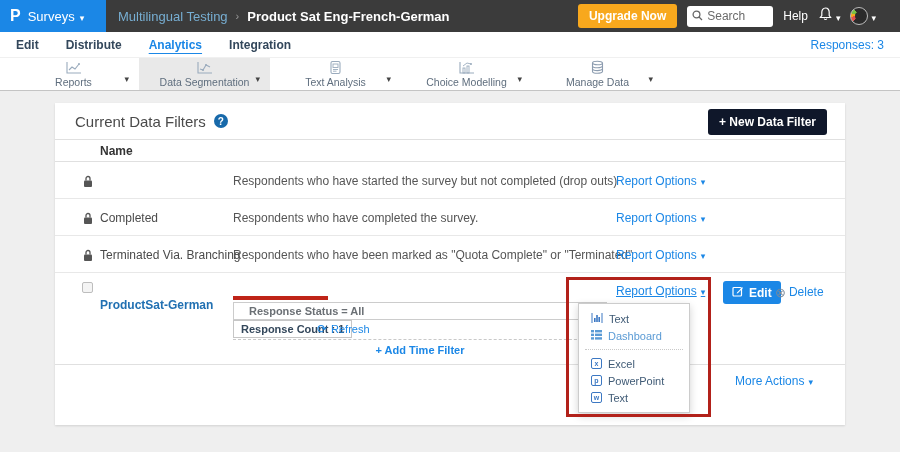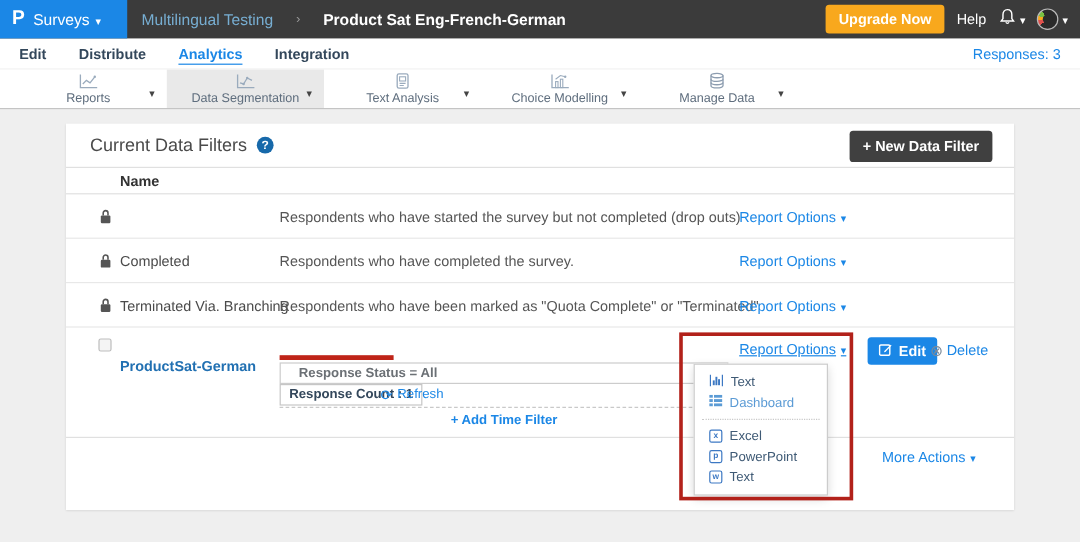--- a/index.html
+++ b/index.html
@@ -11,25 +11,25 @@
   }
   
   .topbar { position:absolute; top:0; left:0; width:900px; height:32px; background:#3b3b3b; display:flex; align-items:center; z-index:10;}
   .logo-area { background:#1b87e6; height:32px; width:106px; display:flex; align-items:center; padding-left:10px; gap:7px; color:#fff; cursor:pointer;}
   .logo-glyph { font-weight:700; font-size:16px; color:#fff; transform:scaleY(1.05); }
   .product-menu { font-size:13px; color:#fff; display:flex; align-items:center; gap:5px;}
   .caret::after { content:"▾"; font-size:9px; line-height:1; }
   .caret-white { color:#fff; }
   .caret-dark { color:#444; }
   .caret-blue { color:#1b87e6; }
-  .breadcrumb { display:flex; align-items:center; gap:19px; margin-left:12px; font-size:13px; }
+  .breadcrumb { display:flex; align-items:center; gap:8px; margin-left:12px; font-size:13px; }
   .crumb-parent { color:#77aed2; cursor:pointer; }
   .crumb-sep { color:#9a9a9a; font-size:11px; }
   .crumb-current { color:#fff; font-weight:700; }
-  .topbar-right { margin-left:auto; display:flex; align-items:center; gap:10px; padding-right:10px; }
+  .topbar-right { margin-left:auto; display:flex; align-items:center; gap:10px; padding-right:24px; }
   .upgrade-btn { background:#f8a81d; border:none; color:#fff; font-weight:700; font-size:12px; padding:5px 11px; border-radius:3px; cursor:pointer; font-family:inherit; }
   .search-box { background:#fff; border-radius:3px; height:21px; width:86px; display:flex; align-items:center; padding:0 5px; gap:4px; }
   .search-box input { border:none; outline:none; width:60px; font-size:12px; color:#444; font-family:inherit; background:transparent; }
   .search-box input::placeholder { color:#6b6b6b; }
   .help-link { color:#fff; font-size:12px; cursor:pointer; }
   .icon-btn { display:flex; align-items:center; gap:3px; cursor:pointer; }
   .avatar { width:18px; height:18px; border-radius:50%; border:1px solid #bbb; background:conic-gradient(from 230deg,#e0524e 0 35deg,#f8a81d 35deg 60deg,#7ac143 60deg 95deg,#2b2b2b 95deg 360deg); position:relative; }
   .avatar::after { content:""; position:absolute; inset:4px; border-radius:50%; background:#2b2b2b; }
   
   .navrow { position:absolute; top:32px; left:0; width:900px; height:26px; background:#fff; display:flex; align-items:center; padding:0 16px; border-bottom:1px solid #f0f0f0;}
@@ -42,21 +42,21 @@
   .tool-cell { width:131px; height:32px; position:relative; display:flex; flex-direction:column; align-items:center; justify-content:center; cursor:pointer; }
   .tool-cell.selected { background:#e9e9e9; }
   .tool-label { font-size:10.5px; color:#5f6e7e; margin-top:1px; }
   .tool-caret { position:absolute; right:10px; top:10px; }
   .tool-icon svg { display:block; }
   
   .card { position:absolute; left:55px; top:103px; width:790px; height:322px; background:#fff; box-shadow:0 1px 2px rgba(0,0,0,.12); }
   .card-header { position:relative; height:37px; border-bottom:1px solid #e0e0e0; display:flex; align-items:center; padding-left:20px; gap:8px; }
   .card-title { font-size:15px; color:#4a4a4a; }
   .help-badge { width:14px; height:14px; border-radius:50%; background:#1769aa; color:#fff; font-size:10px; font-weight:700; display:flex; align-items:center; justify-content:center; cursor:pointer; }
-  .new-filter-btn { position:absolute; right:18px; top:6px; background:#404040; color:#fff; border:none; font-family:inherit; font-size:12px; font-weight:700; padding:6px 11px; border-radius:3px; cursor:pointer; }
+  .new-filter-btn { position:absolute; right:18px; top:6px; background:#0f172a; color:#fff; border:none; font-family:inherit; font-size:12px; font-weight:700; padding:6px 11px; border-radius:3px; cursor:pointer; }
   .thead { height:22px; border-bottom:1px solid #e0e0e0; position:relative; }
   .thead .col-name { position:absolute; left:45px; top:4px; font-size:12px; font-weight:700; color:#333; }
   .frow { position:relative; height:37px; border-bottom:1px solid #e8e8e8; }
   .lock-icon { position:absolute; left:28px; top:12px; }
   .frow-name { position:absolute; left:45px; top:12px; font-size:12px; color:#4a4a4a; }
   .frow-desc { position:absolute; left:178px; top:12px; font-size:12px; color:#555; }
   .report-options { position:absolute; left:561px; top:12px; font-size:12px; color:#1b87e6; cursor:pointer; display:flex; gap:4px; align-items:center;}
   .report-options.open { text-decoration:underline; }
   
   .edit-row { position:relative; height:92px; border-bottom:1px solid #e0e0e0; }
@@ -96,20 +96,29 @@
       <span class="caret caret-white"></span>
     </span>
   </div>
   <div class="breadcrumb">
     <span class="crumb-parent">Multilingual Testing</span>
     <span class="crumb-sep">›</span>
     <span class="crumb-current">Product Sat Eng-French-German</span>
   </div>
   <div class="topbar-right">
     <button class="upgrade-btn">Upgrade Now</button>
+    <div class="search-box">
+      <span>
+        <svg width="11" height="11" viewBox="0 0 11 11">
+            <circle cx="4.5" cy="4.5" r="3.4" fill="none" stroke="#666" stroke-width="1.3"></circle>
+            <line x1="7" y1="7" x2="10" y2="10" stroke="#666" stroke-width="1.3"></line>
+          </svg>
+      </span>
+      <input type="text" placeholder="Search" style="">
+    </div>
     <span class="help-link">Help</span>
     <span class="icon-btn">
       <span>
         <svg width="15" height="16" viewBox="0 0 15 16">
             <path d="M7.5 2 C5 2 3.8 4 3.8 6.2 L3.8 9.5 L2.4 11.5 L12.6 11.5 L11.2 9.5 L11.2 6.2 C11.2 4 10 2 7.5 2 Z" fill="none" stroke="#fff" stroke-width="1.2"></path>
             <path d="M6.2 12.6 a1.4 1.4 0 0 0 2.6 0" fill="none" stroke="#fff" stroke-width="1.1"></path>
           </svg>
       </span>
       <span class="caret caret-white"></span>
     </span>

